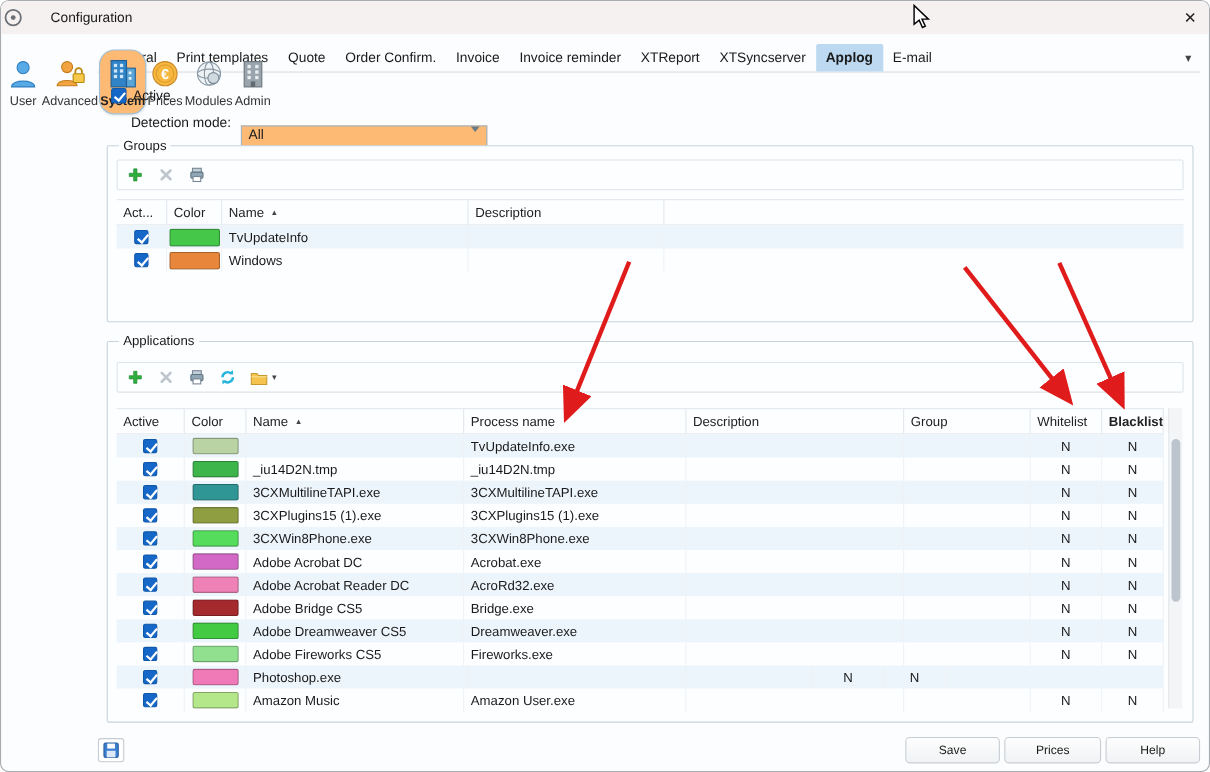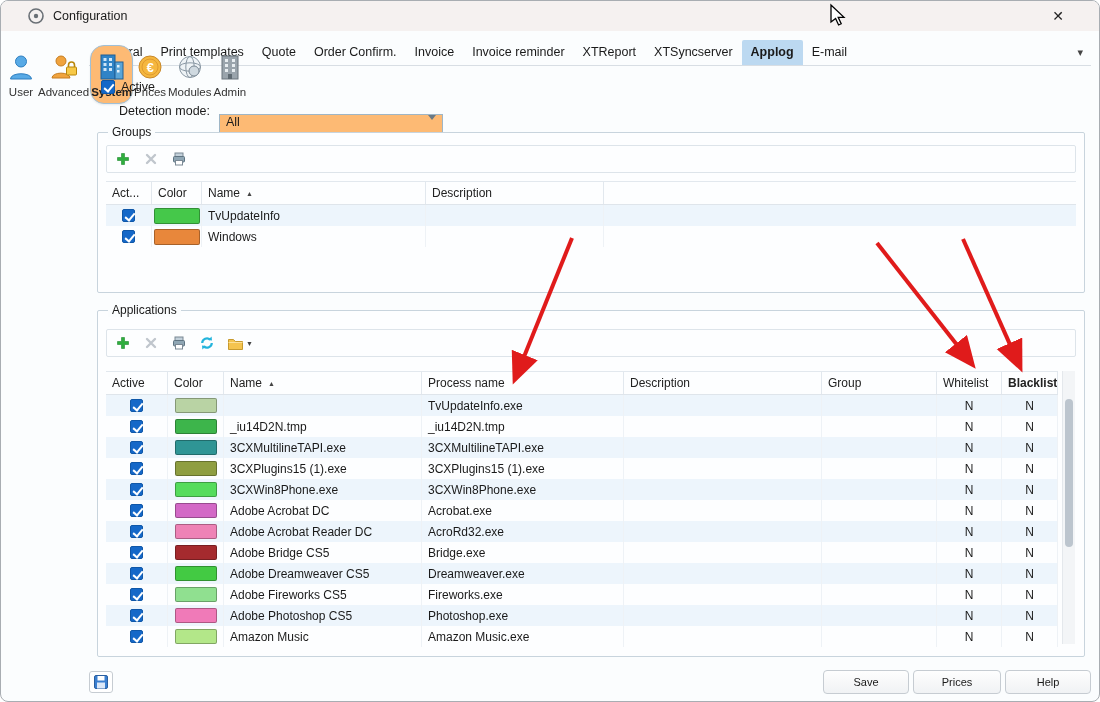--- a/index.html
+++ b/index.html
@@ -3,21 +3,21 @@
 <meta charset="utf-8">
 <style>
   * { box-sizing: border-box; margin: 0; padding: 0; }
   html,body { width:1100px; height:702px; background:#fff; font-family:"Liberation Sans", sans-serif; }
   .window {
     position:relative; width:1100px; height:702px; background:#fbfdfe;
     border:1px solid #a8adb2; border-radius:8px; overflow:hidden;
   }
   
   .titlebar { position:absolute; left:0; top:0; right:0; height:30px; background:#f5f1f0;
-    display:flex; align-items:center; padding:0 26px; }
+    display:flex; align-items:center; padding:0 2px;gap:17px; }
   .titlebar .title { font-size:12.5px; color:#1a1a1a; margin-left:8px; }
   .titlebar .close { margin-left:auto; width:30px; text-align:center; font-size:14px; color:#222; cursor:default; }
   
   .tabbar { position:absolute; left:88px; right:8px; top:38px; height:27px;
     display:flex; align-items:flex-end; border-bottom:1px solid #d8dee4; }
   .tab { font-size:12.5px; color:#1a1a1a; padding:5px 9px 6px; white-space:nowrap; }
   .tab.active { background:#bcd9f1; font-weight:700; border-radius:2px 2px 0 0; }
   .tab-overflow { margin-left:auto; font-size:11px; color:#444; padding:0 8px 6px; }
   
   .sidebar { position:absolute; left:4px; top:44px; width:80px; display:flex; flex-direction:row; align-items:center; }
@@ -461,36 +461,35 @@
     <span class="cell a-white center">N</span>
     <span class="cell a-black center">N</span>
   </div>
           <div class="trow alt">
     <span class="cell a-act center">
               <span class="cb"></span>
             </span>
     <span class="cell a-color center">
               <span class="swatch a" style="background: rgb(240, 122, 184);"></span>
             </span>
-    <span class="cell a-name">Adobe Photoshop CS5</span>
     <span class="cell a-proc">Photoshop.exe</span>
     <span class="cell a-desc"></span>
     <span class="cell a-group"></span>
     <span class="cell a-white center">N</span>
     <span class="cell a-black center">N</span>
   </div>
           <div class="trow">
     <span class="cell a-act center">
               <span class="cb"></span>
             </span>
     <span class="cell a-color center">
               <span class="swatch a" style="background: rgb(179, 231, 137);"></span>
             </span>
     <span class="cell a-name">Amazon Music</span>
-    <span class="cell a-proc">Amazon Music.exe</span>
+    <span class="cell a-proc">Amazon User.exe</span>
     <span class="cell a-desc"></span>
     <span class="cell a-group"></span>
     <span class="cell a-white center">N</span>
     <span class="cell a-black center">N</span>
   </div>
         </div>
     </div>
     <div class="vscroll">
       <div class="vthumb"></div>
     </div>

